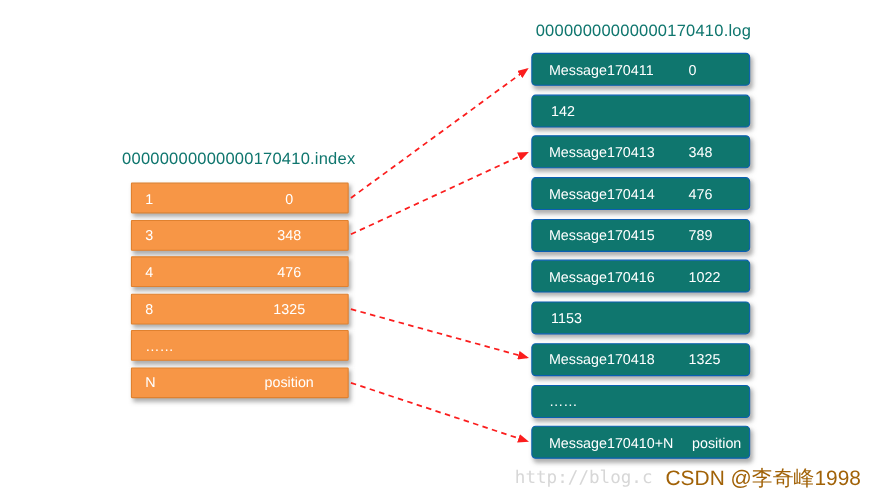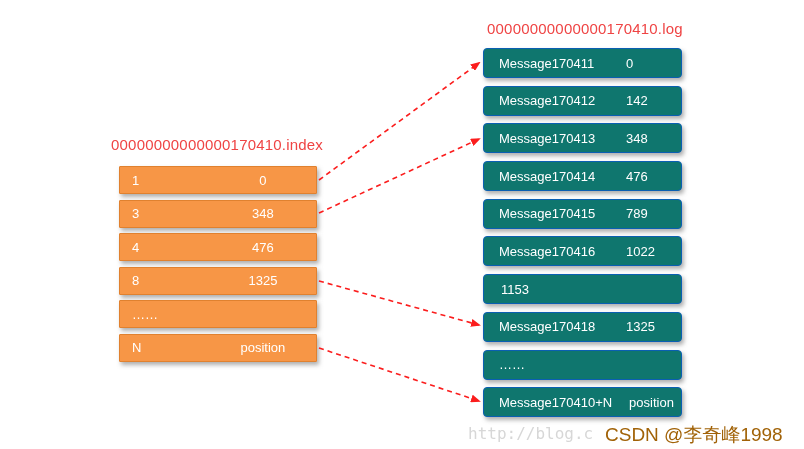--- a/index.html
+++ b/index.html
@@ -6,21 +6,21 @@
   .canvas {
     position: relative;
     width: 804px;
     height: 449px;
     background: #ffffff;
     overflow: hidden;
     font-family: "Liberation Sans", sans-serif;
   }
   .file-title {
     position: absolute;
-    color: #ef4444;
+    color: #0f766e;
     font-size: 15px;
     letter-spacing: 0.2px;
     white-space: nowrap;
   }
   .index-title { left: 111px; top: 136px; }
   .log-title   { left: 487px; top: 20px; }
 
   .col { position: absolute; display: flex; flex-direction: column; }
   .index-col { left: 119px; top: 166px; width: 198px; gap: 5.6px; }
   .log-col   { left: 483px; top: 48px;  width: 199px; gap: 7.7px; }
@@ -125,21 +125,20 @@
         <span class="val">position</span>
       </div>
     </div>
 
   <div class="col log-col">
       <div class="row log-row">
         <span class="lbl">Message170411</span>
         <span class="val">0</span>
       </div>
       <div class="row log-row">
-        <span class="lbl">Message170412</span>
         <span class="val">142</span>
       </div>
       <div class="row log-row">
         <span class="lbl">Message170413</span>
         <span class="val">348</span>
       </div>
       <div class="row log-row">
         <span class="lbl">Message170414</span>
         <span class="val">476</span>
       </div>

